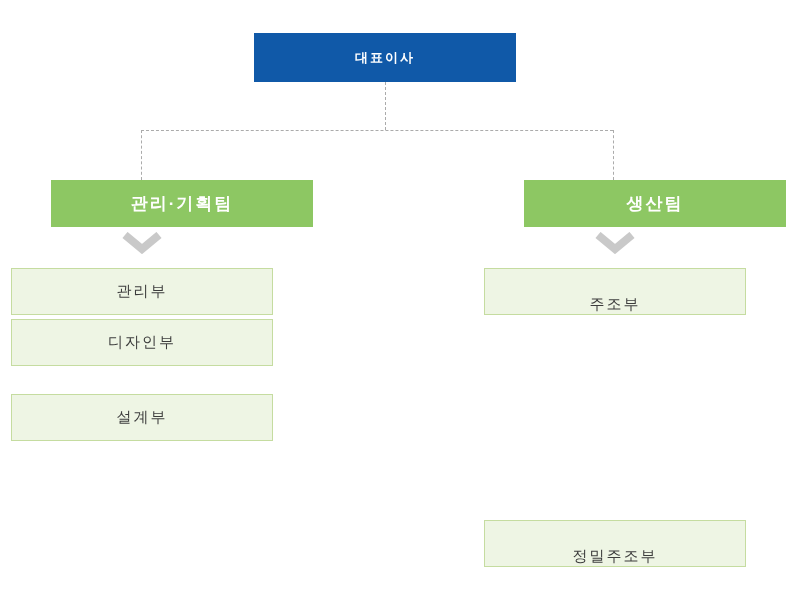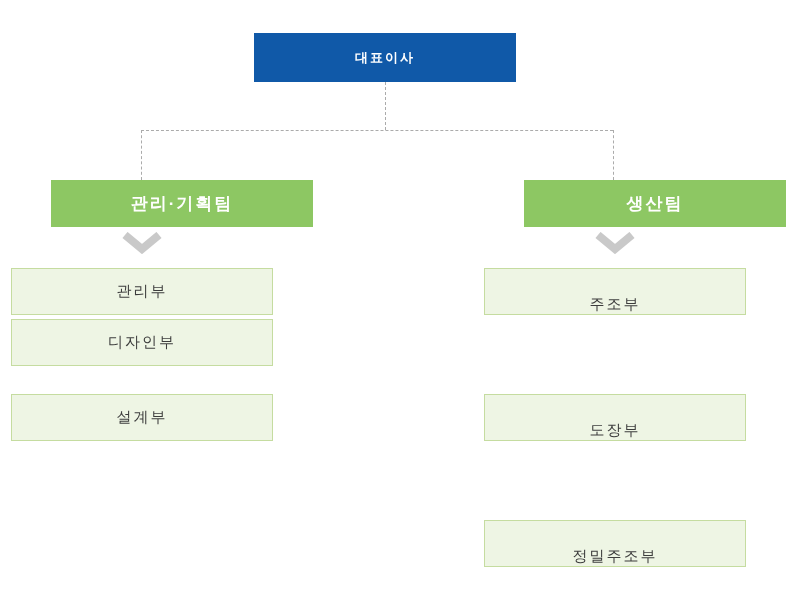--- a/index.html
+++ b/index.html
@@ -131,20 +131,17 @@
   <div class="node dept col-left row-1">
     <span>디자인부</span>
   </div>
   <div class="node dept col-left row-2">
     <span>설계부</span>
   </div>
 
   <div class="node dept col-right row-0">
     <span>주조부</span>
   </div>
-  <div class="node dept col-right row-2">
-    <span>도장부</span>
-  </div>
   <div class="node dept col-right row-4">
     <span>정밀주조부</span>
   </div>
 
 </div>
 
 </body></html>

